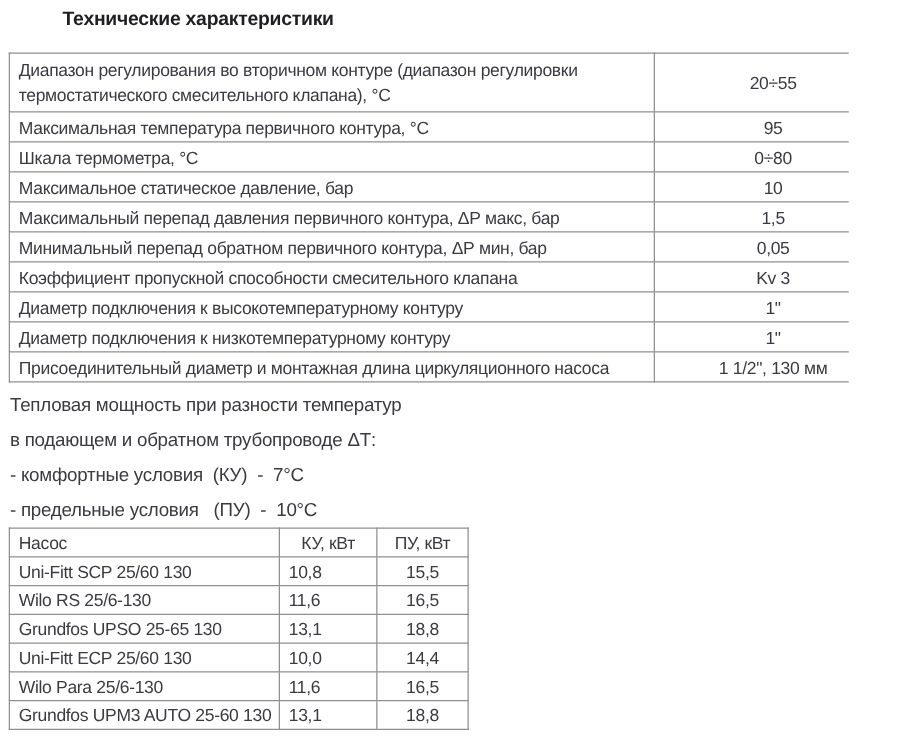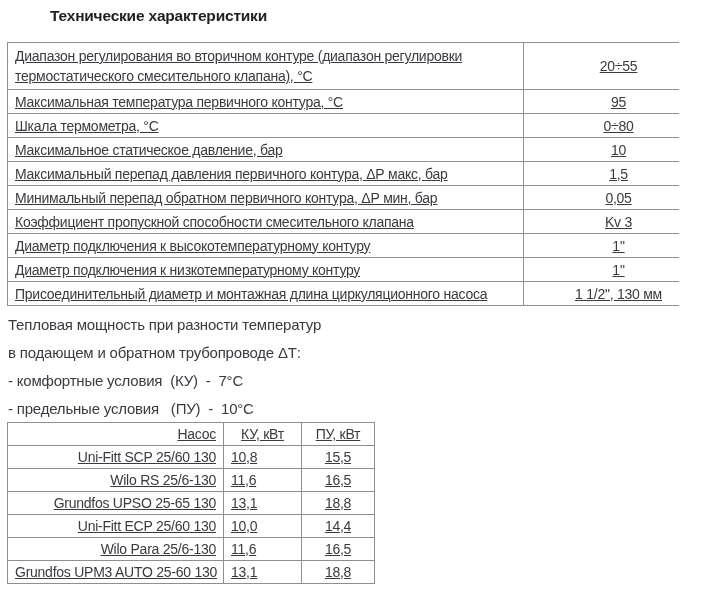--- a/index.html
+++ b/index.html
@@ -23,21 +23,21 @@
   }
   .title {
     position: absolute;
     left: 50px;
     top: 7px;
     font-size: 15.5px;
     font-weight: bold;
     letter-spacing: -0.2px;
     color: var(--title);
   }
-  table { border-collapse: collapse; table-layout: fixed; text-decoration: underline; }
+  table { border-collapse: collapse; table-layout: fixed; }
   td, th {
     border: 1px solid var(--border);
     font-size: 14px;
     font-weight: normal;
     letter-spacing: -0.25px;
     color: var(--text);
     overflow: hidden;
     white-space: nowrap;
   }
   
@@ -68,21 +68,21 @@
   }
   .note div { white-space: pre; }
   
   .pump {
     position: absolute;
     left: 7px;
     top: 422px;
     width: 367px;
   }
   .pump th, .pump td { height: 23px; padding: 1px 7px; }
-  .pump .c-name { width: 216px; text-align: right; }
+  .pump .c-name { width: 216px; text-align: left; }
   .pump .c-ku   { width: 78px;  }
   .pump .c-pu   { width: 73px;  text-align: center; }
 </style>
 </head>
 <body>
 
 <div class="page">
 
   <h1 class="title">Технические характеристики</h1>
 

